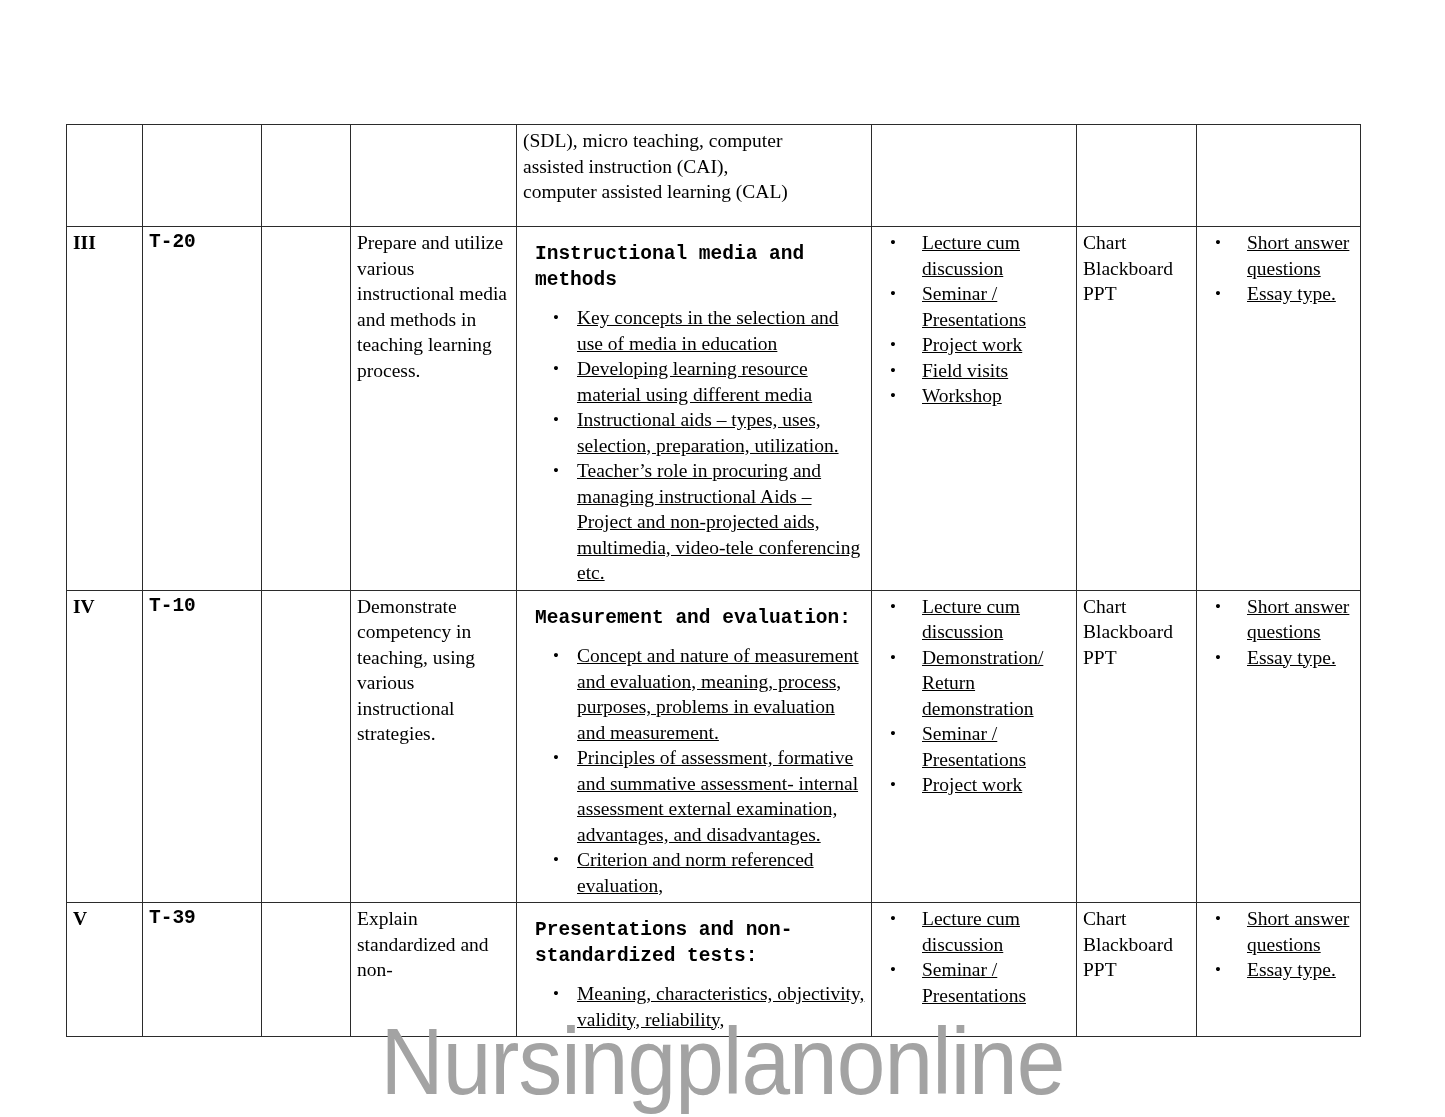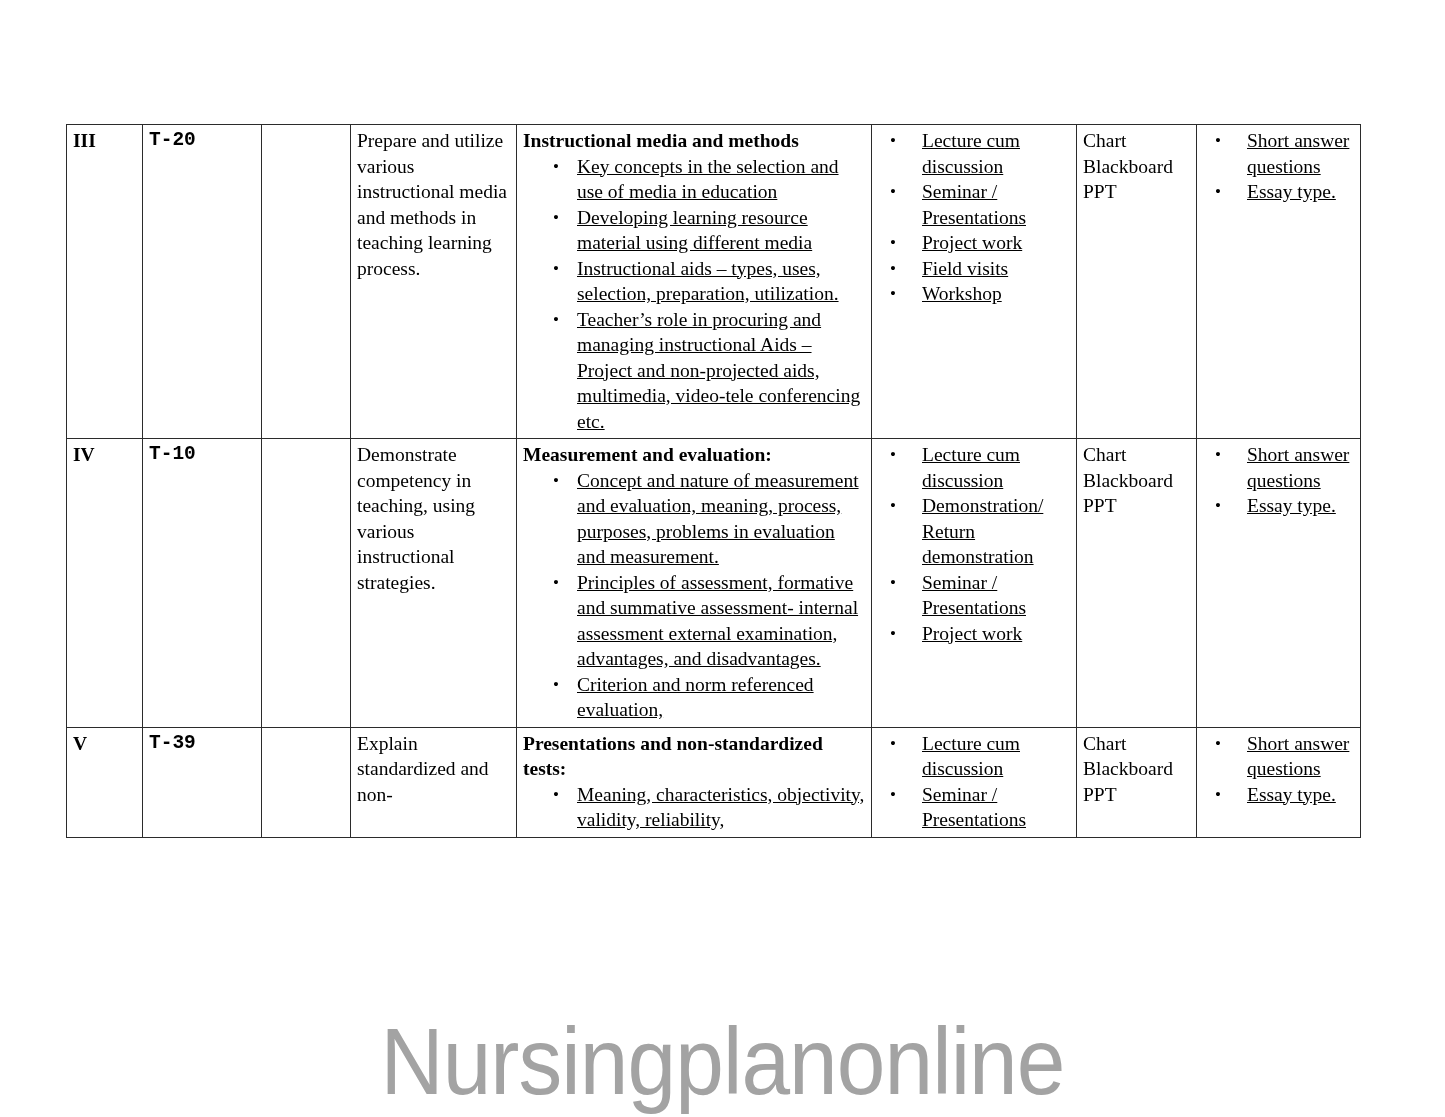--- a/index.html
+++ b/index.html
@@ -56,21 +56,22 @@
   }
   .hours {
     font-weight: bold;
     padding-left: 10px;
     font-family: Liberation Mono, monospace;
   }
 
   .heading {
     font-weight: bold;
     display: block;
-    margin: 0;
+    margin: 12px;
+    font-family: Liberation Mono, monospace;
   }
 
   ul.bullets {
     margin: 0;
     padding: 0 0 0 30px;
     list-style: none;
   }
   ul.bullets > li {
     position: relative;
     padding-left: 24px;
@@ -125,20 +126,34 @@
         <col class="c2">
         <col class="c3">
         <col class="c4">
       <col class="c5">
         <col class="c6">
         <col class="c7">
         <col class="c8">
     </colgroup>
     <tbody>
 
+      <tr style="height:102px">
+        <td class="roman"></td>
+        <td class="hours"></td>
+        <td></td>
+        <td></td>
+        <td>
+          <span class="plain-line">(SDL), micro teaching, computer</span>
+          <span class="plain-line">assisted instruction (CAI),</span>
+          <span class="plain-line">computer assisted learning (CAL)</span>
+        </td>
+        <td></td>
+        <td></td>
+        <td></td>
+      </tr>
 
       <tr style="height:312px">
         <td class="roman">III</td>
         <td class="hours">T-20</td>
         <td></td>
         <td>Prepare and utilize various instructional media and methods in teaching learning process.</td>
         <td>
           <span class="heading">Instructional media and methods</span>
           <ul class="bullets">
             <li>Key concepts in the selection and use of media in education</li>

